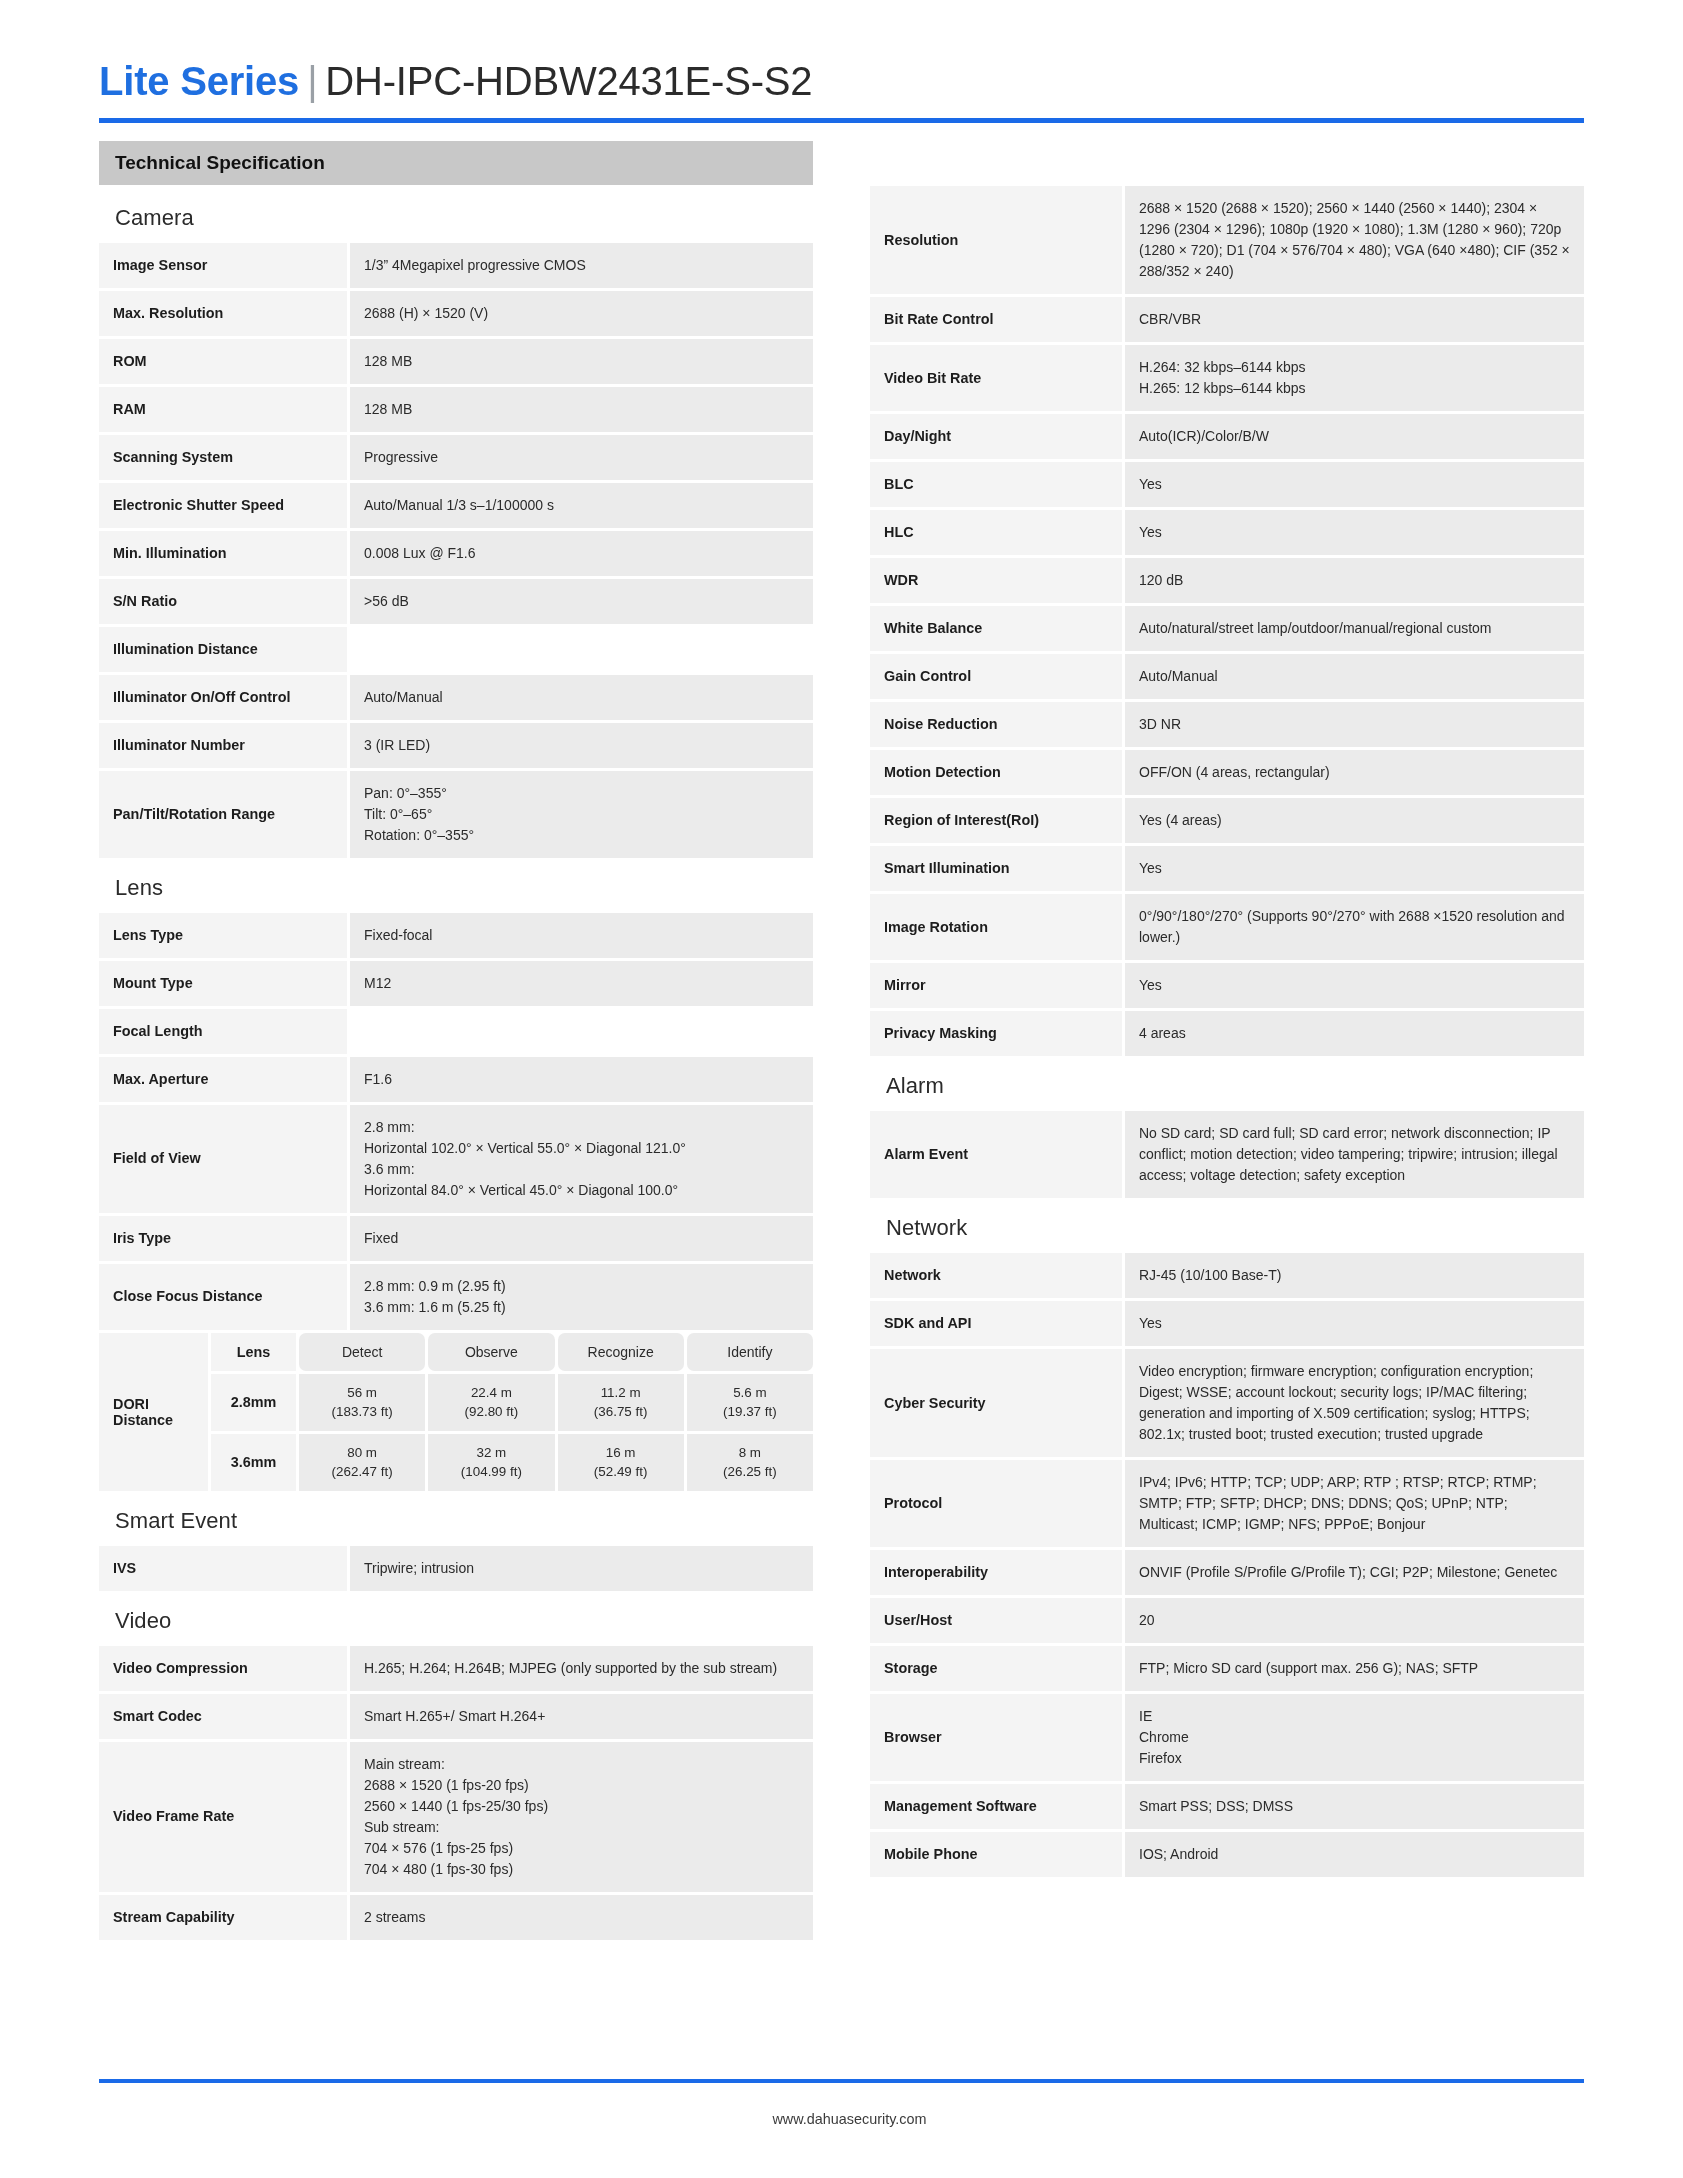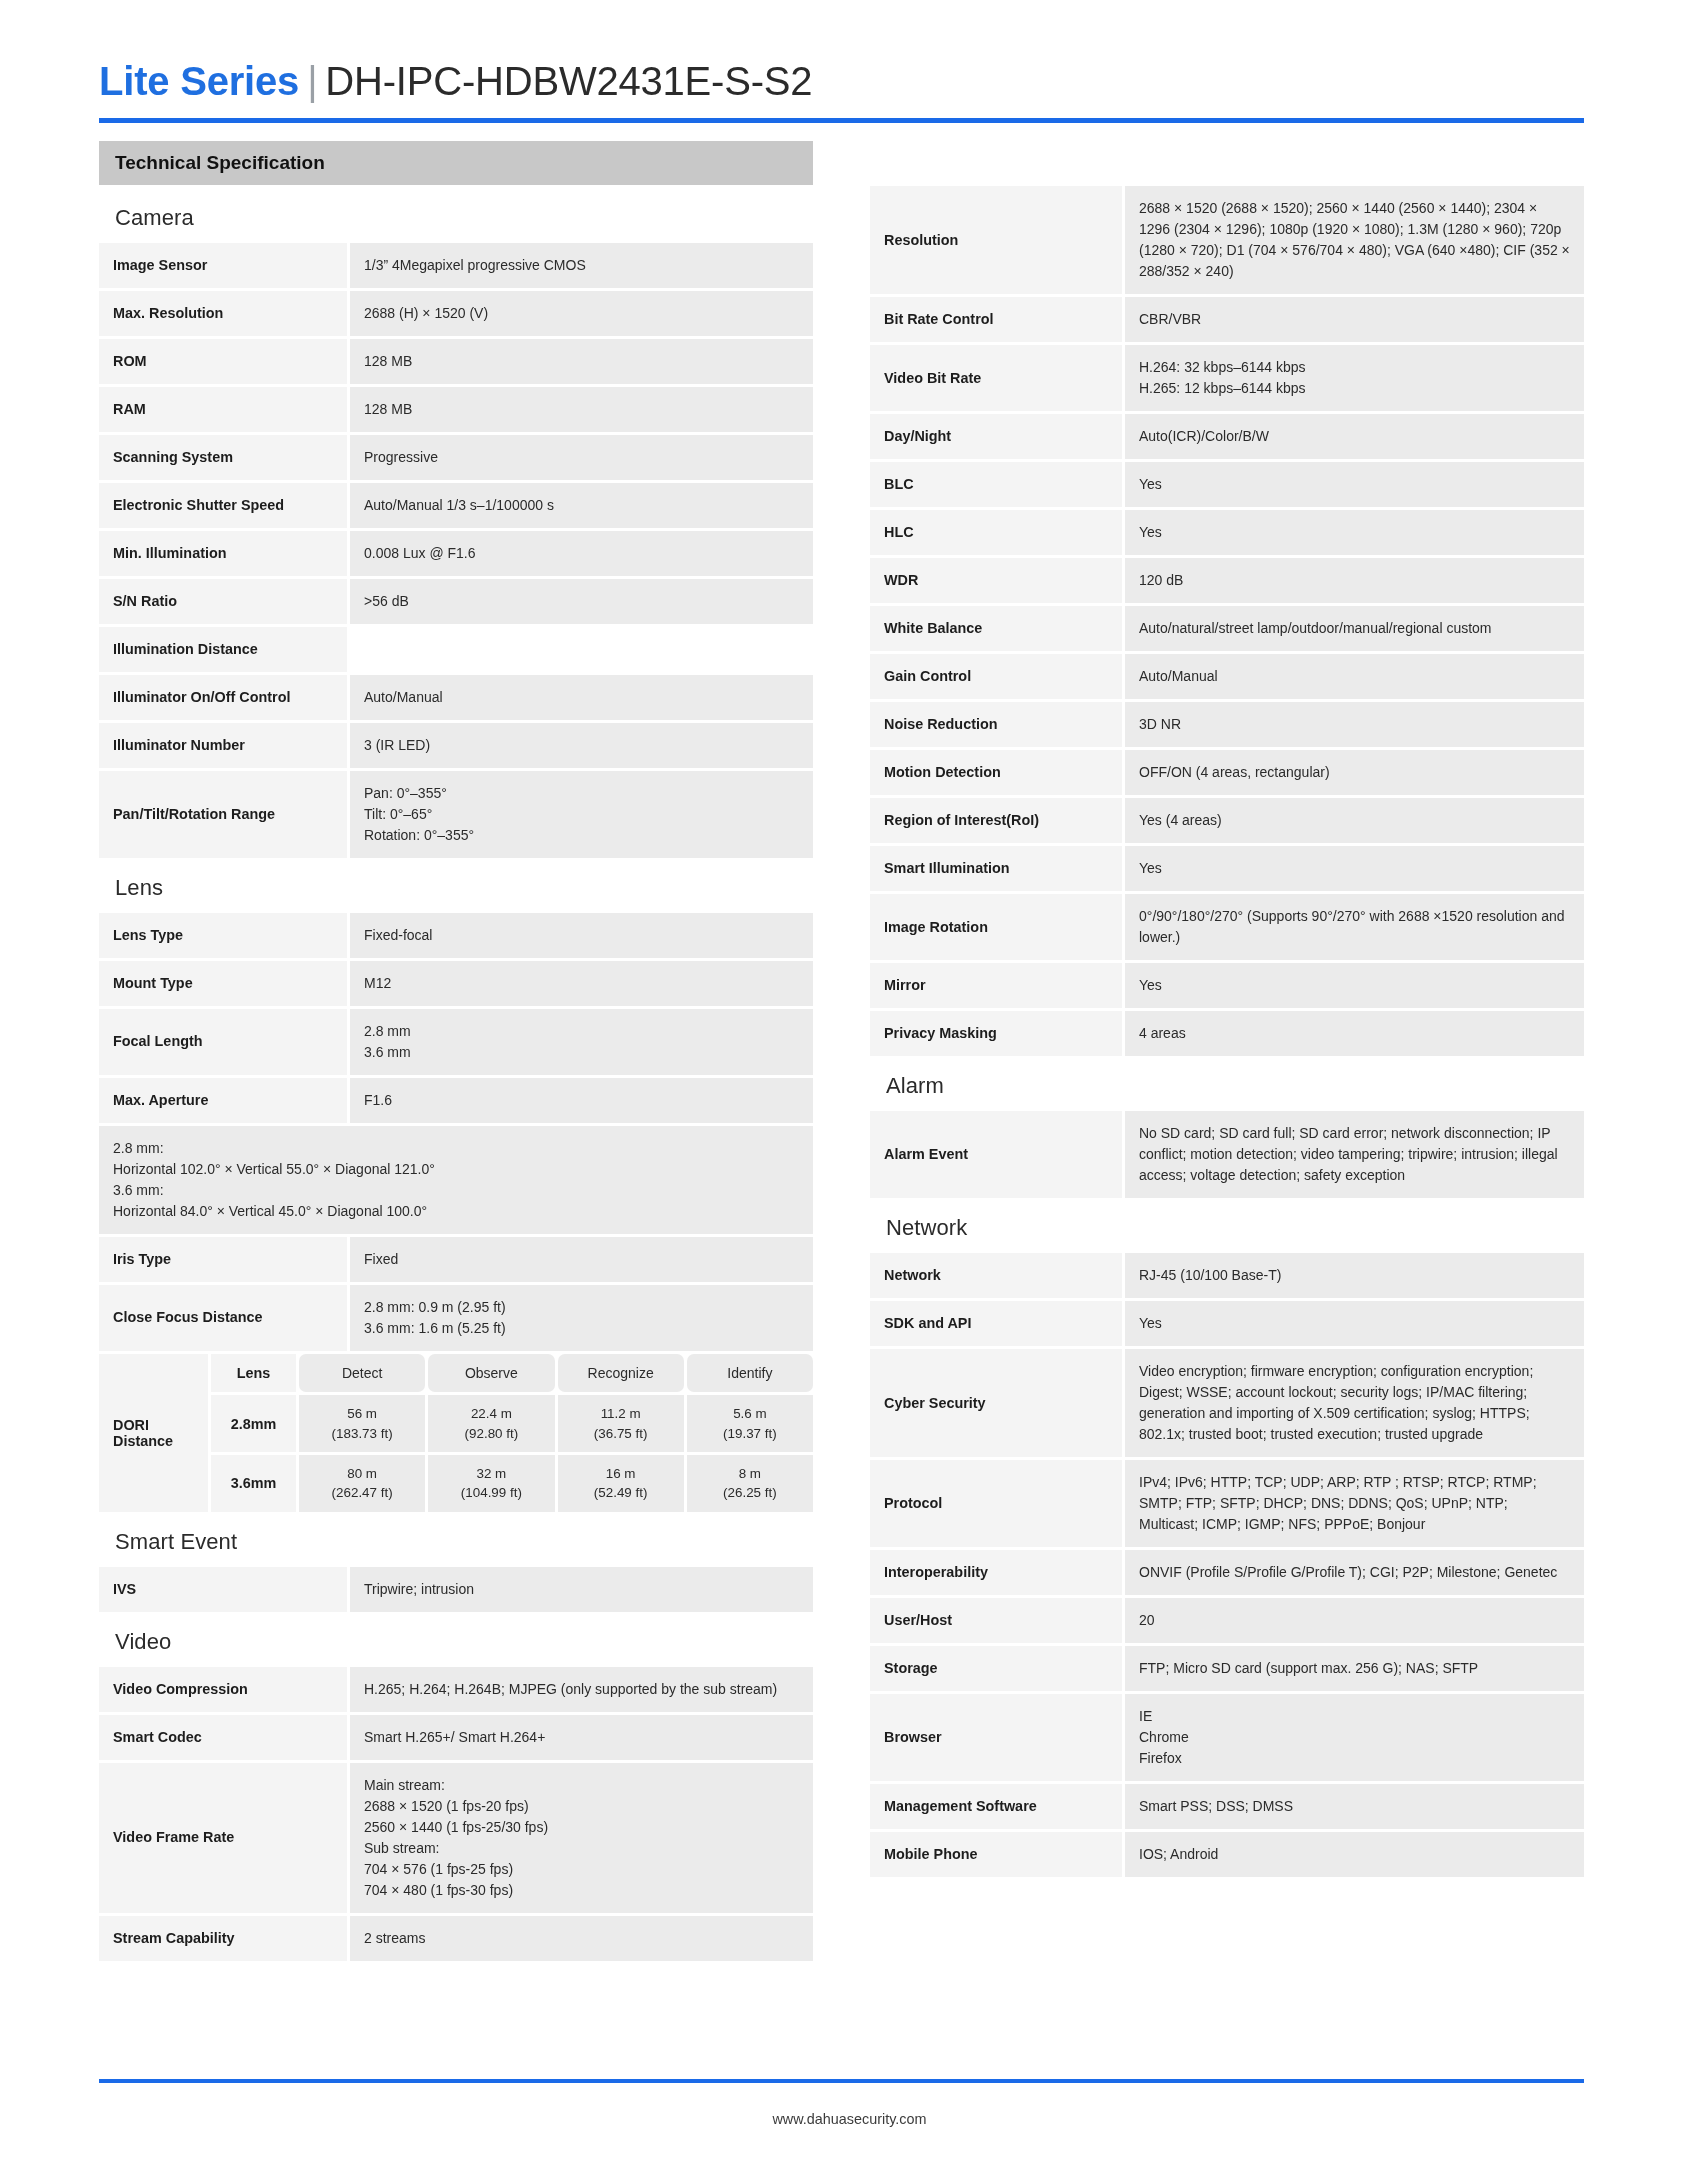--- a/index.html
+++ b/index.html
@@ -204,28 +204,27 @@
           <div class="spec-row">
             <div class="spec-key">Lens Type</div>
             <div class="spec-val">Fixed-focal</div>
           </div>
           <div class="spec-row">
             <div class="spec-key">Mount Type</div>
             <div class="spec-val">M12</div>
           </div>
           <div class="spec-row">
             <div class="spec-key">Focal Length</div>
-            <div class="spec-val">2.8 mm
-3.6 mm</div>
           </div>
           <div class="spec-row">
             <div class="spec-key">Max. Aperture</div>
             <div class="spec-val">F1.6</div>
           </div>
           <div class="spec-row">
+            <div class="spec-key">Field of View</div>
             <div class="spec-val">2.8 mm:
 Horizontal 102.0° × Vertical 55.0° × Diagonal 121.0°
 3.6 mm:
 Horizontal 84.0° × Vertical 45.0° × Diagonal 100.0°</div>
           </div>
           <div class="spec-row">
             <div class="spec-key">Iris Type</div>
             <div class="spec-val">Fixed</div>
           </div>
           <div class="spec-row">

